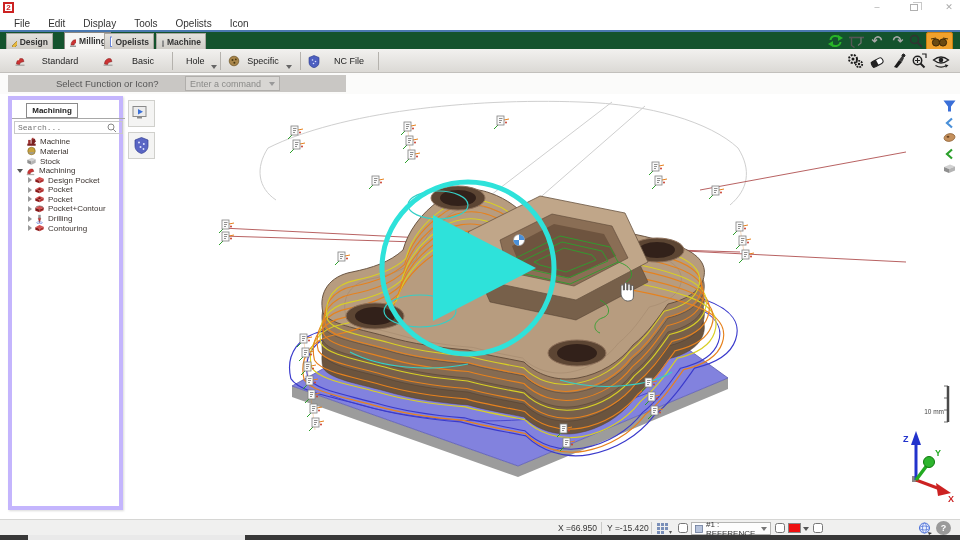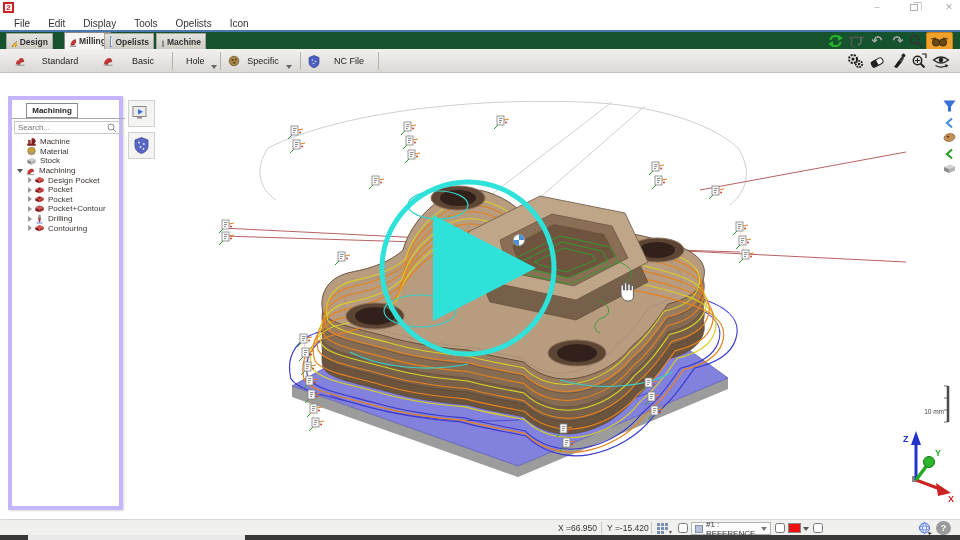--- a/index.html
+++ b/index.html
@@ -36,21 +36,21 @@
   #cmd-bar{left:8px;top:2px;width:338px;height:17px;background:#c9c7c4;display:flex;align-items:center;}
   #cmd-label{position:absolute;left:48px;font-size:9.5px;color:#555;}
   #cmd-select{position:absolute;left:177px;top:1px;width:95px;height:15px;background:#d8d6d3;border:1px solid #b0aeab;
               font-size:9px;color:#8a8a88;display:flex;align-items:center;padding:0 4px;justify-content:space-between;}
   
   #sidebar{left:8px;top:96px;width:115px;height:414px;background:#fff;border:4px solid #c4b5fd;box-shadow:1px 1px 2px rgba(0,0,0,.15);}
   #sidebar-tab{position:absolute;left:14px;top:3px;width:52px;height:15px;background:#fff;border:1px solid #8a8a8a;
                font-size:8px;font-weight:bold;color:#222;display:flex;align-items:center;justify-content:center;}
   #sidebar-tabline{position:absolute;left:0;top:18px;width:113px;height:1px;background:#a8a8a8;}
   #search-box{position:absolute;left:2px;top:21px;width:109px;height:13px;border:1px solid #c8c8c8;display:flex;align-items:center;}
-  #search-input{border:none;outline:none;width:92px;font-size:8px;color:#999;padding:0 3px;font-family:Liberation Sans, sans-serif;background:transparent;}
+  #search-input{border:none;outline:none;width:92px;font-size:8px;color:#999;padding:0 3px;font-family:Liberation Mono, monospace;background:transparent;}
   #tree{position:absolute;left:0;top:37px;width:113px;}
   .trow{position:relative;height:9.6px;display:flex;align-items:center;font-size:8px;color:#3c3430;white-space:nowrap;}
   .trow .lbl{margin-left:3px;}
   .chev-right{width:0;height:0;border-top:3px solid transparent;border-bottom:3px solid transparent;border-left:4px solid #9a9a9a;margin-right:2px;}
   .chev-down{width:0;height:0;border-left:3px solid transparent;border-right:3px solid transparent;border-top:4px solid #555;margin-right:2px;}
   .ti{width:11px;height:10px;flex:0 0 11px;}
   
   #viewport{left:123px;top:94px;width:835px;height:425px;background:#fff;}
   #scene{position:absolute;left:0;top:0;}
   .stripbtn{left:5px;width:27px;height:27px;background:#f4f4f3;border:1px solid #d0d0cc;display:flex;align-items:center;justify-content:center;}
@@ -236,20 +236,29 @@
     <div class="abs icon-btn" style="left:931px;top:3px;width:20px;height:18px;">
       <svg width="18" height="16">
           <path d="M1.5 7 Q9 1 16.5 7 Q9 13 1.5 7 Z" fill="none" stroke="#222" stroke-width="1.3"></path>
           <circle cx="9" cy="7" r="2.3" fill="#222"></circle>
           <path d="M3.5 12.5 Q9 15.5 14 12.8" stroke="#222" stroke-width="1.2" fill="none"></path>
           <polygon points="13,11.3 16.5,12.3 13.8,14.8" fill="#222"></polygon>
         </svg>
     </div>
   </div>
 
+  <div class="abs" id="cmdrow">
+    <div class="abs" id="cmd-bar">
+      <span id="cmd-label">Select Function or Icon?</span>
+      <div id="cmd-select">
+        <span>Enter a command</span>
+        <span class="dd-caret" style="border-top-color:#999;"></span>
+      </div>
+    </div>
+  </div>
 
   <div class="abs" id="viewport">
 
     <div class="abs stripbtn" style="top:6px;">
       <svg width="19" height="17">
           <rect x="1" y="1.5" width="13" height="10" fill="#ececec" stroke="#8a8a8a" stroke-width="1"></rect>
           <rect x="5" y="12" width="5" height="1.5" fill="#8a8a8a"></rect>
           <polygon points="6,4 11,6.8 6,9.6" fill="#3a6fd8"></polygon>
         </svg>
     </div>
@@ -483,21 +492,21 @@
           </svg>
         <span class="lbl">Machine</span>
       </div>
       <div class="trow" style="padding-left:14px;">
         <svg class="ti" viewBox="0 0 12 12">
             <circle cx="6" cy="6" r="4.5" fill="#c8a23c" stroke="#7a6222" stroke-width="0.7"></circle>
             <path d="M2.2 7.5 a4.5 4.5 0 0 0 7.6 0 z" fill="#9a9a9a"></path>
           </svg>
         <span class="lbl">Material</span>
       </div>
-      <div class="trow" style="padding-left:14px;">
+      <div class="trow" style="padding-left:14px;align-items:flex-end;">
         <svg class="ti" viewBox="0 0 12 12">
             <polygon points="1,4.5 6.5,2 11,4 6,6.5" fill="#d2d2d2"></polygon>
             <polygon points="1,4.5 6,6.5 6,10.5 1,8.5" fill="#8f8f8f"></polygon>
             <polygon points="6,6.5 11,4 11,8 6,10.5" fill="#b4b4b4"></polygon>
           </svg>
         <span class="lbl">Stock</span>
       </div>
       <div class="trow" style="padding-left:5px;">
         <span class="chev-down"></span>
         <svg class="ti" viewBox="0 0 12 12">

